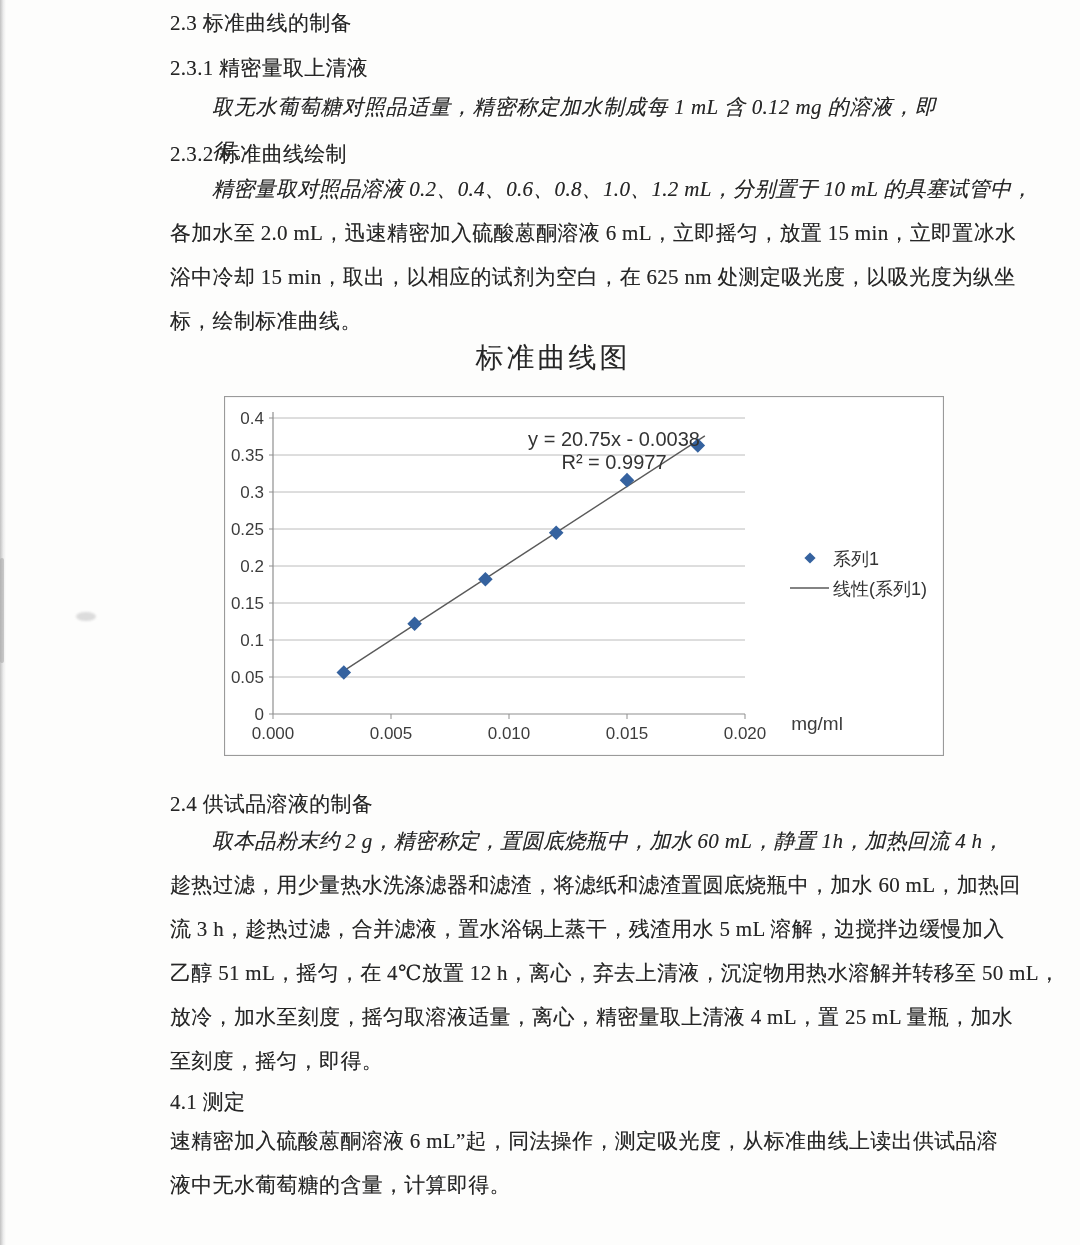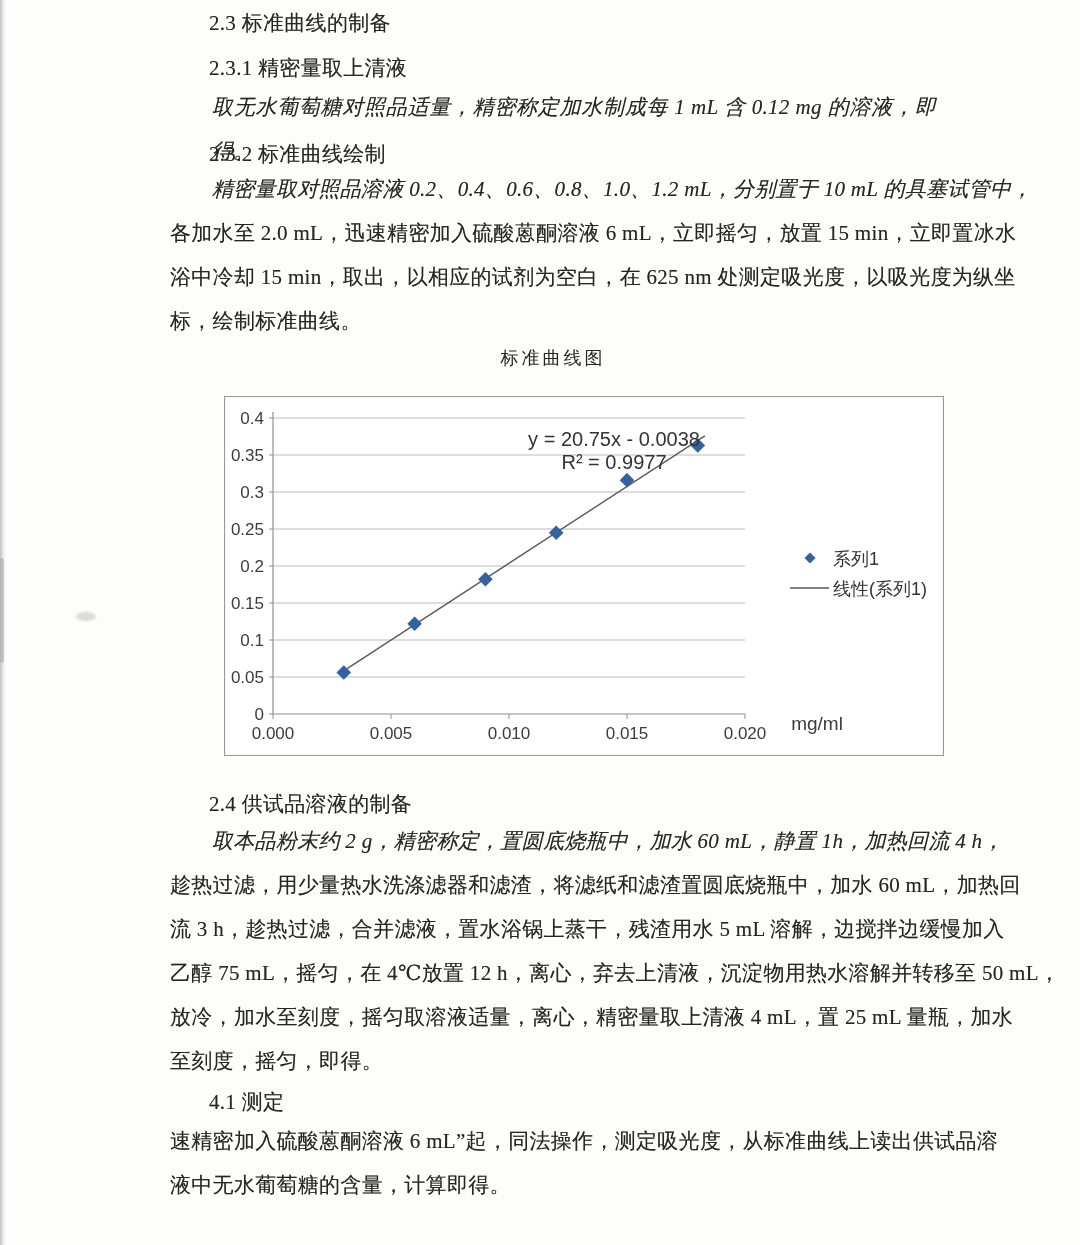--- a/index.html
+++ b/index.html
@@ -10,25 +10,25 @@
     color:#262626;
   }
   
   .edge-strip{position:absolute;left:0;top:0;width:6px;height:1245px;
     background:linear-gradient(to right,#c2c2c2,#ececec 55%,rgba(255,255,255,0));}
   .edge-notch{position:absolute;left:0;top:558px;width:4px;height:105px;background:#a8a8a8;opacity:.55;border-radius:2px;}
   .smudge{position:absolute;left:76px;top:612px;width:20px;height:9px;background:#dcdcdc;border-radius:50%;filter:blur(1px);}
   
   .tblock{position:absolute;left:170px;width:766px;font-size:21px;letter-spacing:.3px;
     text-shadow:0 0 .4px rgba(45,45,45,.45);}
-  .heading{line-height:30px;margin-left:39px;}
+  .heading{line-height:30px;}
   .para .pline{line-height:44px;height:44px;text-align:justify;text-align-last:justify;white-space:nowrap;}
   .para .pline.lastline{text-align-last:left;white-space:normal;}
   .para .pline.indent{padding-left:42px;font-style:italic;}
-  .caption{position:absolute;left:170px;width:766px;text-align:center;font-size:18px;letter-spacing:3px;line-height:30px;}
+  .caption{position:absolute;left:170px;width:766px;text-align:center;font-size:28px;letter-spacing:3px;line-height:30px;}
   .red{color:#a8392a;}
   
   .chartwrap{position:absolute;left:224px;top:396px;width:720px;height:360px;}
   .chartwrap svg{display:block;font-family:"Liberation Sans","DejaVu Sans",sans-serif;}
 </style>
 </head>
 <body>
 
 <div class="page">
   <div class="edge-strip"></div>
@@ -111,21 +111,21 @@
         <text x="609" y="199" font-size="18" fill="#333333">线性(系列1)</text>
       </svg>
   </div>
 
   <div class="tblock heading" style="top:789px">2.4 供试品溶液的制备</div>
 
   <div class="tblock para" style="top:819px">
     <div class="pline indent">取本品粉末约 2 g，精密称定，置圆底烧瓶中，加水 60 mL，静置 1h，加热回流 4 h，</div>
     <div class="pline">趁热过滤，用少量热水洗涤滤器和滤渣，将滤纸和滤渣置圆底烧瓶中，加水 60 mL，加热回</div>
     <div class="pline">流 3 h，趁热过滤，合并滤液，置水浴锅上蒸干，残渣用水 5 mL 溶解，边搅拌边缓慢加入</div>
-    <div class="pline">乙醇 75 mL，摇匀，在 4℃放置 12 h，离心，弃去上清液，沉淀物用热水溶解并转移至 50 mL，</div>
+    <div class="pline">乙醇 51 mL，摇匀，在 4℃放置 12 h，离心，弃去上清液，沉淀物用热水溶解并转移至 50 mL，</div>
     <div class="pline">放冷，加水至刻度，摇匀取溶液适量，离心，精密量取上清液 4 mL，置 25 mL 量瓶，加水</div>
     <div class="pline lastline">至刻度，摇匀，即得。</div>
   </div>
 
   <div class="tblock heading" style="top:1087px">4.1 测定</div>
 
   <div class="tblock para" style="top:1119px">
     <div class="pline">速精密加入硫酸蒽酮溶液 6 mL”起，同法操作，测定吸光度，从标准曲线上读出供试品溶</div>
     <div class="pline lastline">液中无水葡萄糖的含量，计算即得。</div>
   </div>

